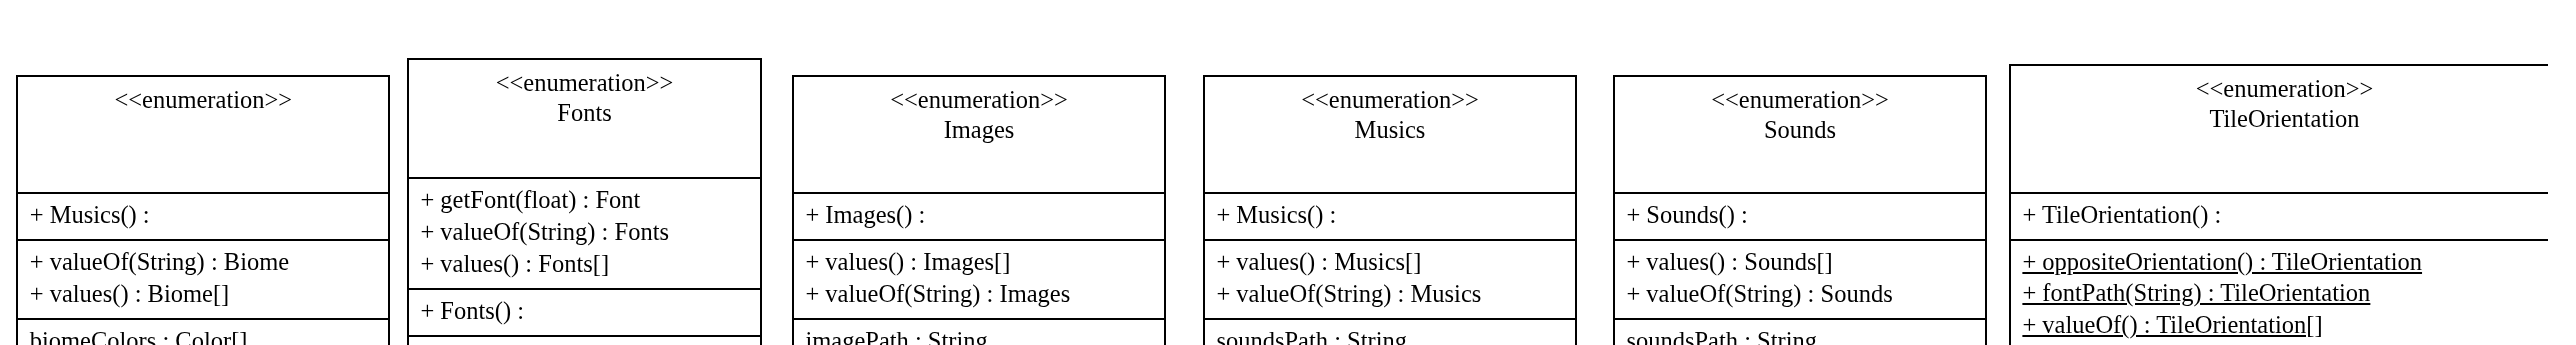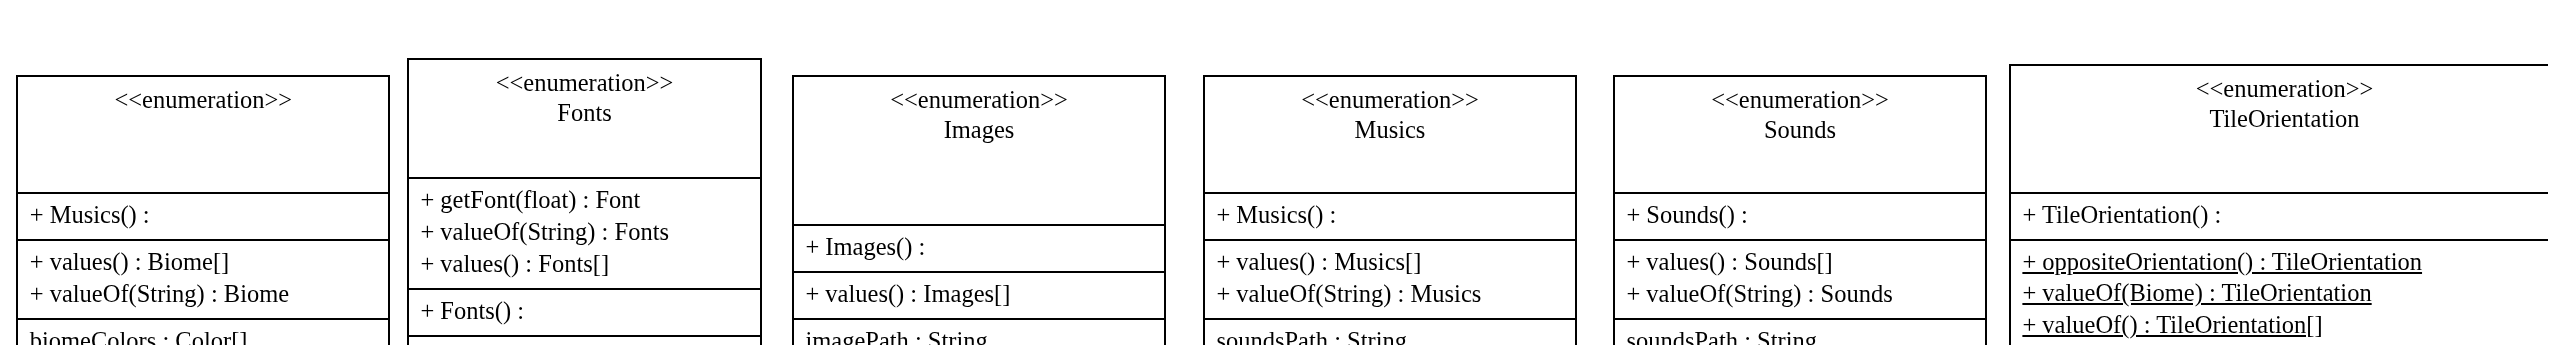--- a/index.html
+++ b/index.html
@@ -62,22 +62,22 @@
 
 <div id="canvas">
     <div class="uml-class" style="left: 16.3px; top: 27px; width: 374px; height: 292px;">
       <div class="compartment header" style="flex: 1 1 auto;">
         <div class="stereotype">&lt;&lt;enumeration&gt;&gt;</div>
       </div>
       <div class="compartment">
         <div class="member">+ Musics() :</div>
       </div>
       <div class="compartment">
+        <div class="member">+ valueOf(String) : Biome</div>
         <div class="member">+ values() : Biome[]</div>
-        <div class="member">+ valueOf(String) : Biome</div>
       </div>
       <div class="compartment">
         <div class="member">biomeColors : Color[]</div>
       </div>
     </div>
     <div class="uml-class" style="left: 407px; top: 9.8px; width: 355px; height: 326px;">
       <div class="compartment header" style="flex: 1 1 auto;">
         <div class="stereotype">&lt;&lt;enumeration&gt;&gt;</div>
         <div class="class-name">Fonts</div>
       </div>
@@ -96,20 +96,21 @@
     <div class="uml-class" style="left: 792px; top: 27px; width: 374px; height: 292px;">
       <div class="compartment header" style="flex: 1 1 auto;">
         <div class="stereotype">&lt;&lt;enumeration&gt;&gt;</div>
         <div class="class-name">Images</div>
       </div>
       <div class="compartment">
         <div class="member">+ Images() :</div>
       </div>
       <div class="compartment">
         <div class="member">+ values() : Images[]</div>
+        <div class="member">+ valueOf(String) : Images</div>
       </div>
       <div class="compartment">
         <div class="member">imagePath : String</div>
       </div>
     </div>
     <div class="uml-class" style="left: 1203px; top: 27px; width: 374px; height: 292px;">
       <div class="compartment header" style="flex: 1 1 auto;">
         <div class="stereotype">&lt;&lt;enumeration&gt;&gt;</div>
         <div class="class-name">Musics</div>
       </div>
@@ -143,18 +144,18 @@
     <div class="uml-class" style="left: 2009px; top: 16.3px; width: 551px; height: 287px;">
       <div class="compartment header" style="flex: 1 1 auto;">
         <div class="stereotype">&lt;&lt;enumeration&gt;&gt;</div>
         <div class="class-name">TileOrientation</div>
       </div>
       <div class="compartment">
         <div class="member">+ TileOrientation() :</div>
       </div>
       <div class="compartment">
         <div class="member">+ oppositeOrientation() : TileOrientation</div>
-        <div class="member">+ valueOf(Biome) : TileOrientation</div>
+        <div class="member">+ fontPath(String) : TileOrientation</div>
         <div class="member">+ valueOf() : TileOrientation[]</div>
       </div>
     </div>
   </div>
 
 
 </body></html>

